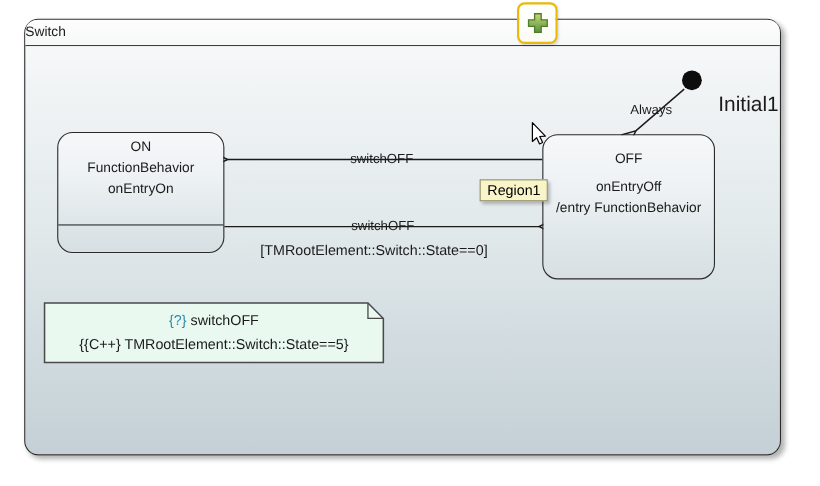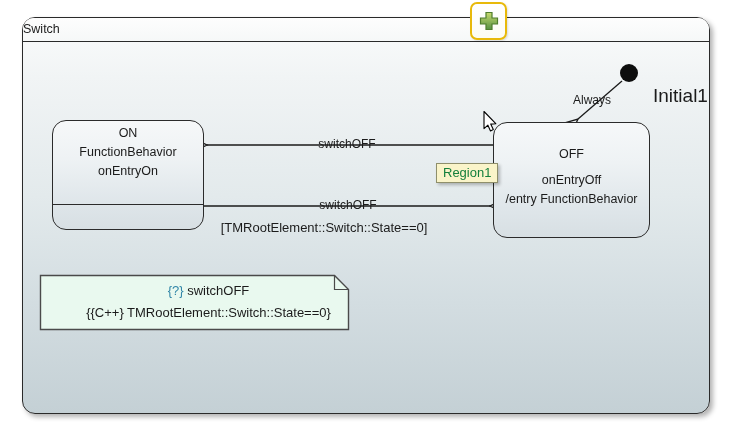--- a/index.html
+++ b/index.html
@@ -33,39 +33,39 @@
   }
   
   .state{
     position:absolute;border:1.4px solid #2b2b2b;border-radius:14px;
     background:linear-gradient(180deg,#f6f8f9 0%,#eef2f4 35%,#dfe6ea 75%,#d7dfe3 100%);
     box-sizing:border-box;text-align:center;font-size:12.5px;
   }
   .state-on{left:52px;top:120px;width:152px;height:110px;padding-top:3px;}
   .state-on .ln{line-height:19px;}
   .state-divider{position:absolute;left:0;right:0;top:83px;border-top:1.4px solid #2b2b2b;}
-  .state-off{left:493px;top:122px;width:157px;height:116px;padding-top:22px;}
+  .state-off{left:493px;top:122px;width:157px;height:132px;padding-top:12px;}
   .state-off .name{line-height:19px;}
   .state-off .body{margin-top:7px;}
   .state-off .ln{line-height:19px;}
   
   .lbl{position:absolute;white-space:nowrap;font-size:12px;transform:translateX(-50%);}
   .lbl-initial{position:absolute;white-space:nowrap;font-size:19px;left:653px;top:65px;margin-top:20px;}
   .lbl-guard{font-size:13px;}
   
   .note-text{
     position:absolute;left:40px;top:280px;width:309px;text-align:center;
-    font-size:13px;line-height:22px;padding-left:14px;
+    font-size:13px;line-height:22px;
   }
   .note-marker{color:#3287a8;}
   
   .tooltip{
     position:absolute;left:436px;top:163px;
     background:#faf4c9;border:1px solid #8f8f6b;
-    font-size:13px;color:#15803d;padding:1px 6px 2px 6px;
+    font-size:13px;color:#000000;padding:1px 6px 2px 6px;
     box-shadow:2px 2px 3px rgba(0,0,0,0.25);white-space:nowrap;
   }
   svg.overlay{position:absolute;left:0;top:0;pointer-events:none;}
   svg.overlay .hit{pointer-events:all;}
 </style>
 </head>
 <body>
 
 <div class="stage">
 
@@ -110,28 +110,28 @@
     <div class="body">
       <div class="ln">onEntryOff</div>
       <div class="ln">/entry FunctionBehavior</div>
     </div>
   </div>
 
   <div class="lbl-initial">Initial1</div>
   <div class="lbl" style="left:592px;top:93px;">Always</div>
   <div class="lbl" style="left:347px;top:137px;">switchOFF</div>
   <div class="lbl" style="left:348px;top:198px;">switchOFF</div>
-  <div class="lbl lbl-guard" style="left:324px;top:220px;">[TMRootElement::Switch::State==0]</div>
+  <div class="lbl lbl-guard" style="left:340px;top:220px;">[TMRootElement::Switch::State==0]</div>
 
   <div class="note-text">
     <div>
       <span class="note-marker">{?}</span>
       <span>switchOFF</span>
     </div>
-    <div>{{C++} TMRootElement::Switch::State==0}</div>
+    <div>{{C++} TMRootElement::Switch::State==5}</div>
   </div>
 
   <div class="add-btn">
     <svg width="22" height="22" viewBox="0 0 22 22">
       <path d="M8,2.5 h6 v5.5 h5.5 v6 h-5.5 v5.5 h-6 v-5.5 h-5.5 v-6 h5.5 Z" fill="url(#plusGrad)" stroke="#4f7d2c" stroke-width="1.2"></path>
     </svg>
   </div>
 
   <div class="tooltip">Region1</div>
 

